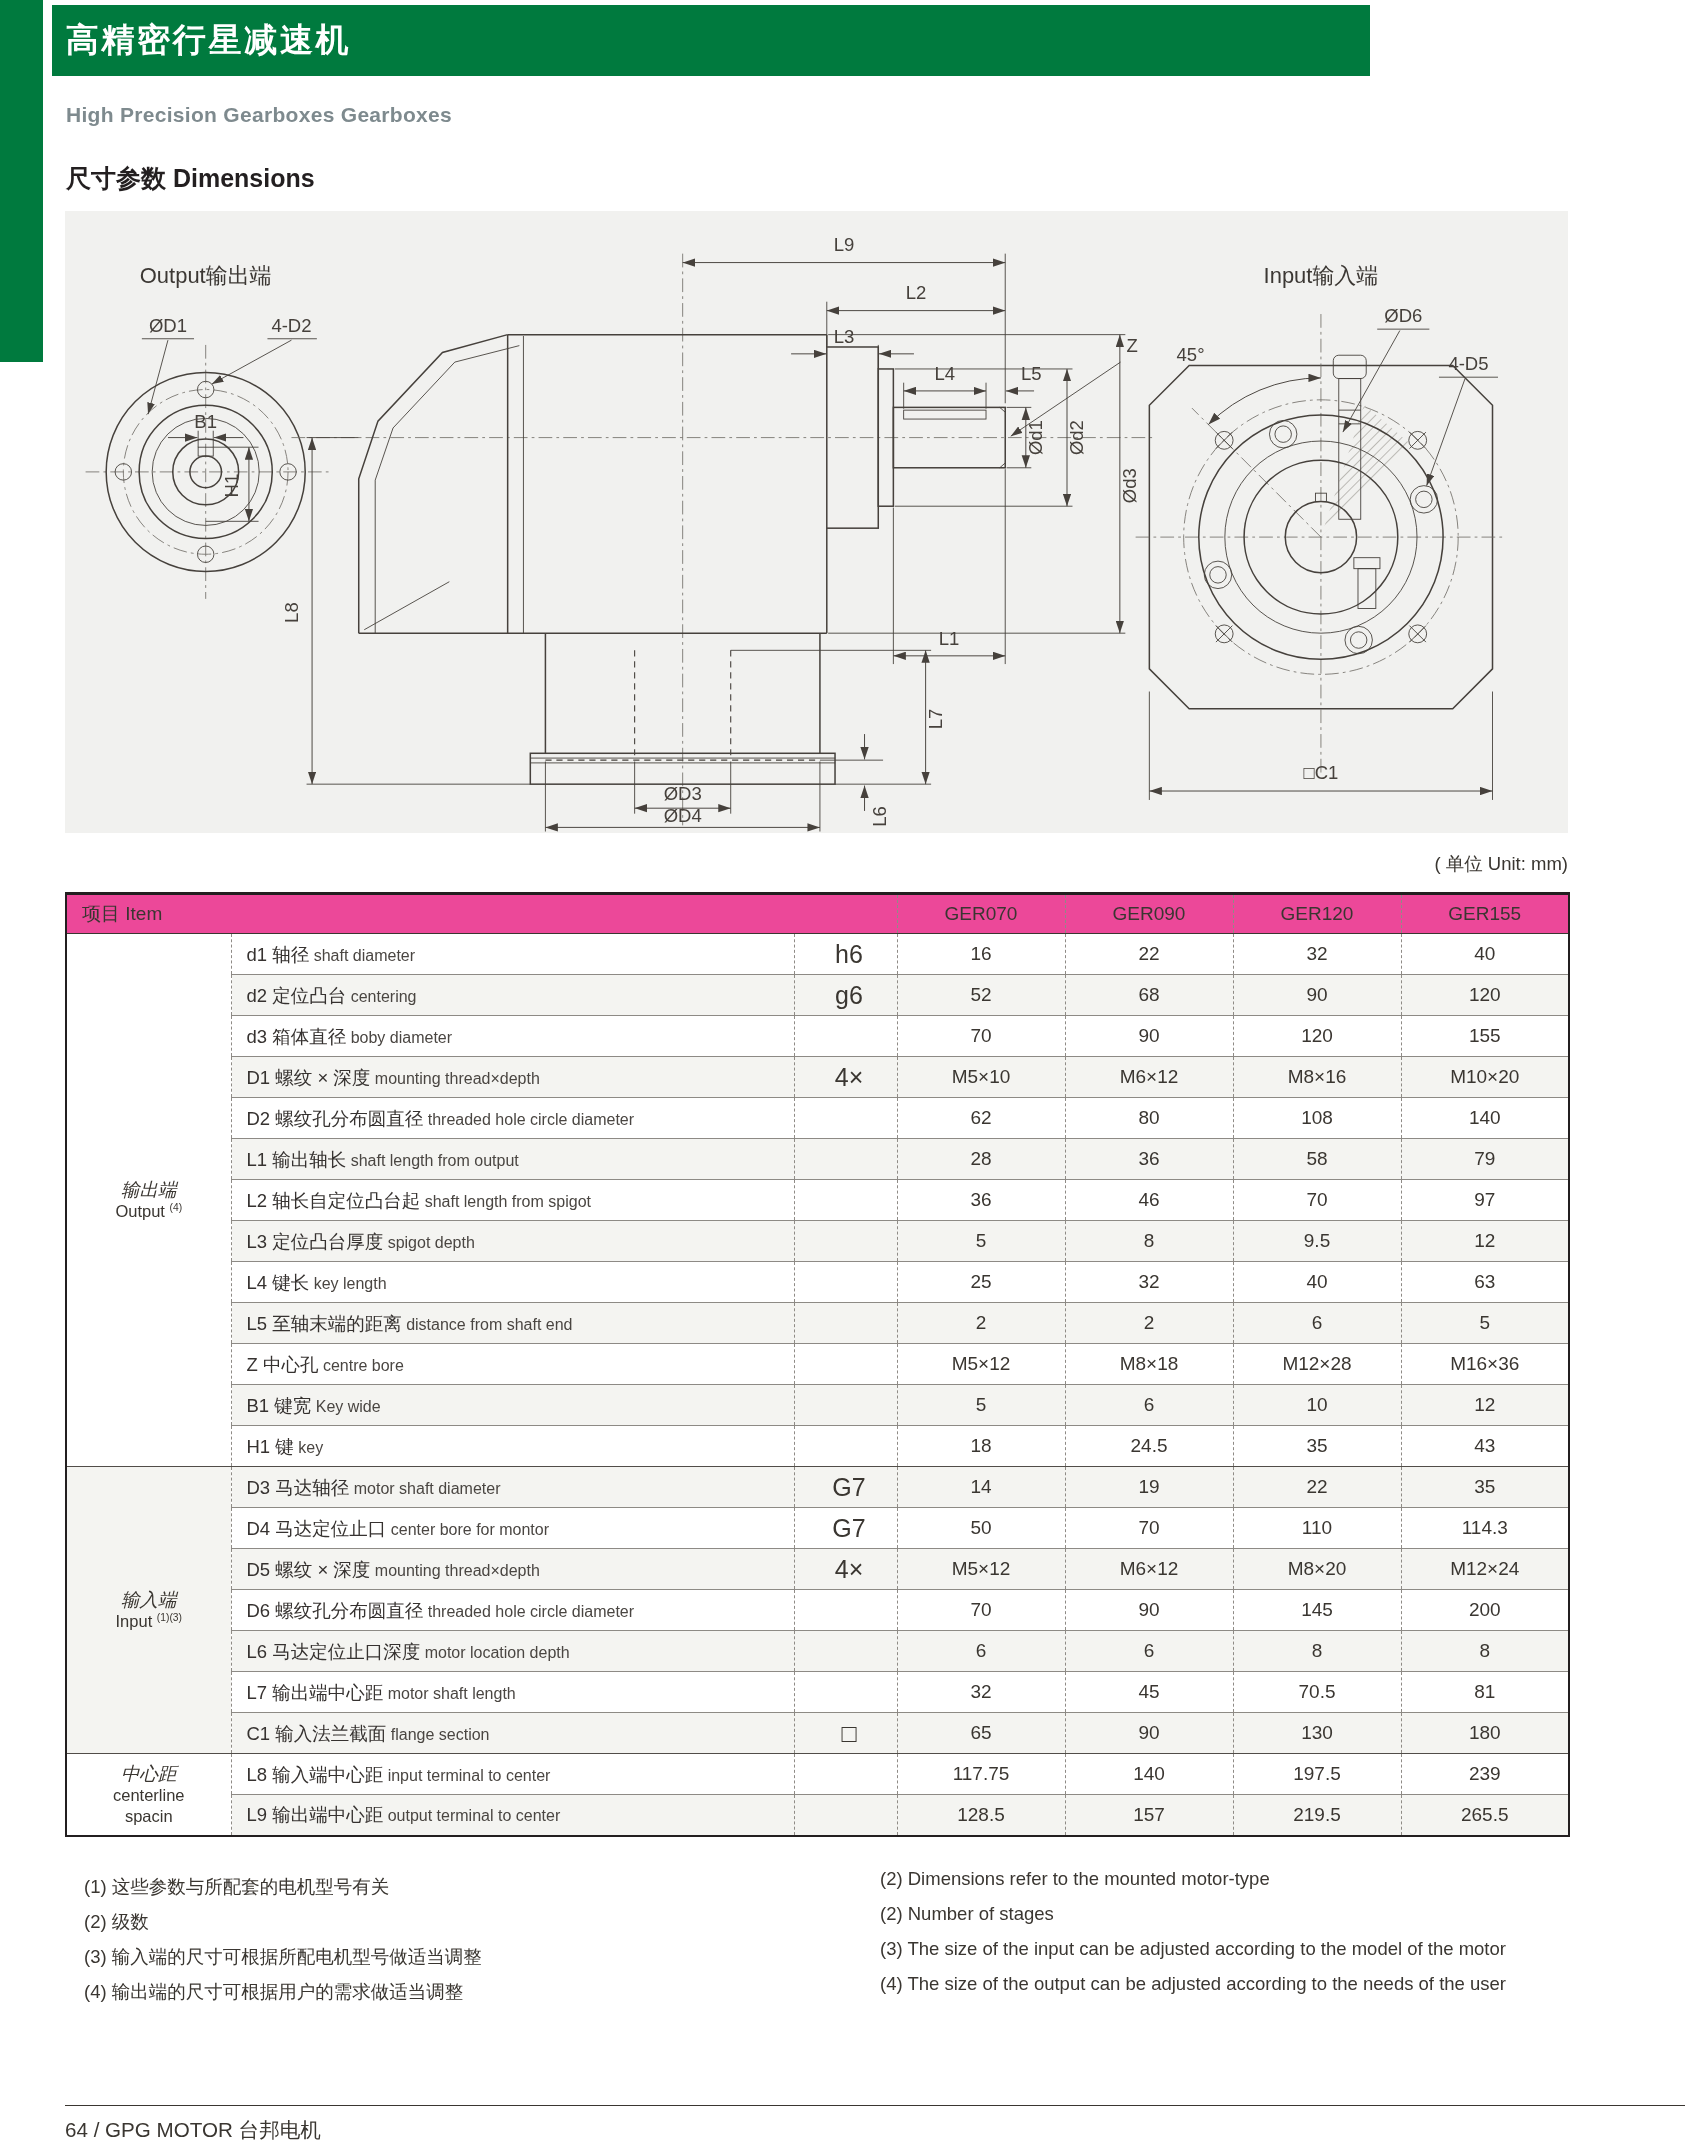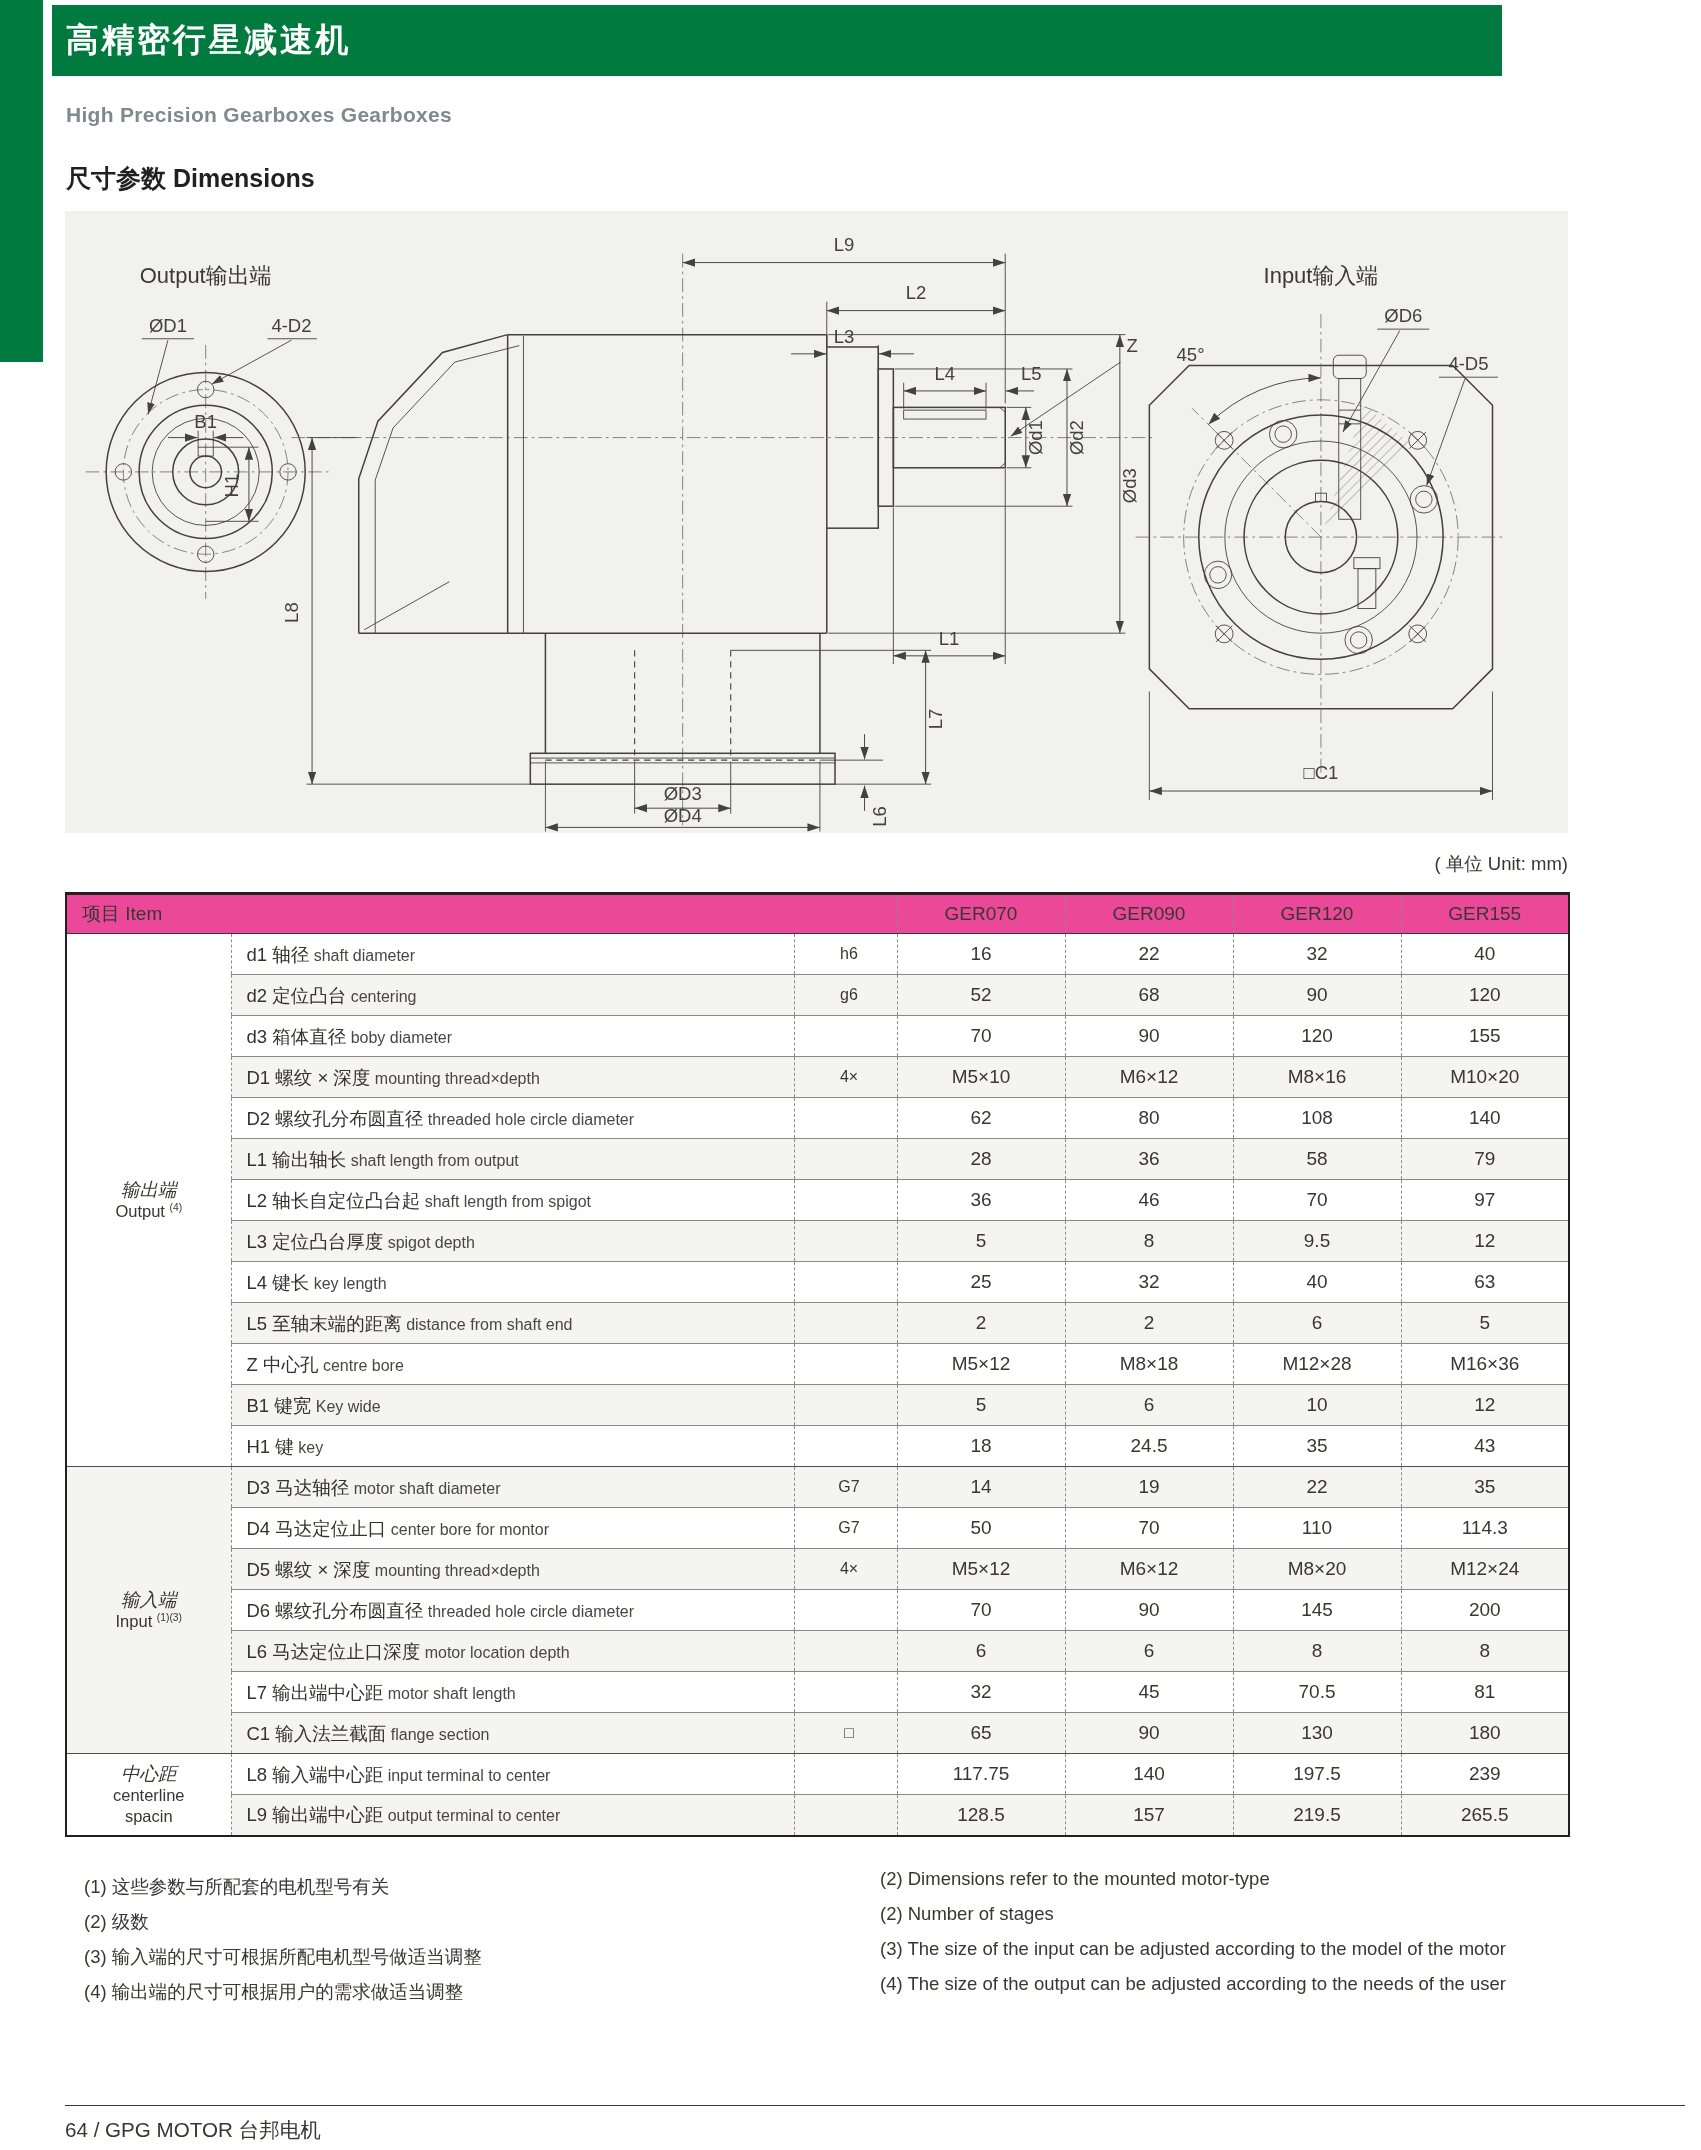--- a/index.html
+++ b/index.html
@@ -1,21 +1,21 @@
 <!DOCTYPE html>
 <html style="font-size:11px"><head>
 <meta charset="utf-8">
 <style>
   html,body{margin:0;padding:0;background:#ffffff;}
   .page{position:relative;width:1702px;height:2151px;background:#ffffff;overflow:hidden;
         font-family:"Liberation Sans","DejaVu Sans",sans-serif;color:#231f20;}
 
   
   .accent-strip{position:absolute;left:0;top:0;width:43px;height:362px;background:#007a3e;}
-  .header-bar{position:absolute;left:52px;top:4.8px;width:1450px;height:71px;background:#007a3e;
+  .header-bar{position:absolute;left:52px;top:4.8px;width:1318px;height:71px;background:#007a3e;
               display:flex;align-items:center;}
   .header-title{color:#ffffff;font-size:33px;font-weight:bold;padding-left:13.7px;letter-spacing:2.7px;}
   .subtitle{position:absolute;left:66px;top:103px;font-size:21px;font-weight:bold;color:#7e8a8e;letter-spacing:0.3px;}
   .section-title{position:absolute;left:66px;top:162px;font-size:25px;font-weight:bold;color:#231f20;}
 
   
   .panel{position:absolute;left:65px;top:211px;width:1503px;height:622px;background:#f1f1ef;}
   .panel svg{position:absolute;left:0;top:0;}
   svg text{font-size:27px;fill:#46413c;}
   svg .ttl{font-size:32px;fill:#3c3834;}
@@ -38,21 +38,21 @@
   .dim-table tbody tr:first-child{border-top:none;}
   .dim-table tbody tr.alt{background:#f4f4f1;}
   .dim-table tbody tr.gs{border-top:1.4px solid #514d49;}
   .c-grp{text-align:center;vertical-align:middle;color:#3a3631;line-height:1.25;}
   .g-zh{font-size:18.5px;font-style:italic;}
   .g-en{font-size:16.5px;}
   .g-en sup{font-size:10.3px;}
   .c-item{border-left:0.7px dashed #8f8b86;text-align:left;padding-left:15px;white-space:nowrap;overflow:hidden;}
   .i-zh{font-size:18.5px;color:#363230;}
   .i-en{font-size:16px;color:#4a4642;}
-  .c-tol{border-left:0.7px dashed #8f8b86;text-align:center;font-size:16px;color:#3a3631;padding-left:8px;}
+  .c-tol{border-left:0.7px dashed #8f8b86;text-align:center;font-size:25px;color:#3a3631;padding-left:8px;}
   .c-val{border-left:0.7px dashed #8f8b86;text-align:center;font-size:19px;color:#3a3631;}
 
   
   .fn-zh{position:absolute;left:84px;top:1861px;font-size:18.5px;color:#3a3631;line-height:35px;margin-top:8px;}
   .fn-en{position:absolute;left:880px;top:1861px;font-size:18.5px;color:#3a3631;line-height:35px;}
 
   
   .footer-line{position:absolute;left:65px;top:2105px;width:1620px;height:1.4px;background:#3a3631;}
   .footer-text{position:absolute;left:65px;top:2116px;font-size:20.6px;color:#3a3631;}
 </style>

